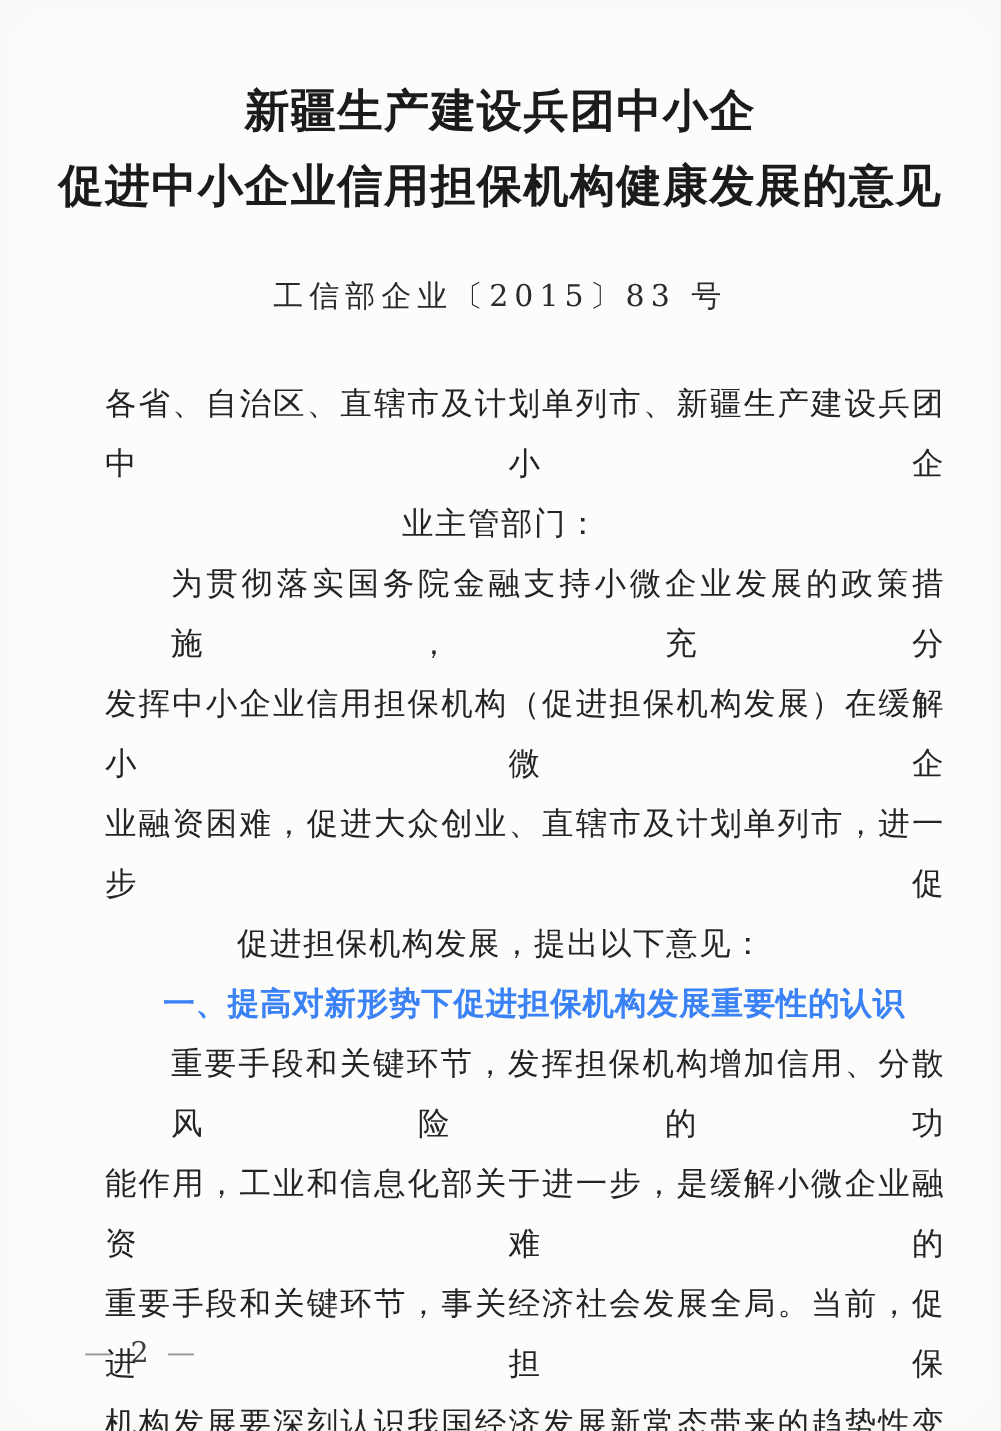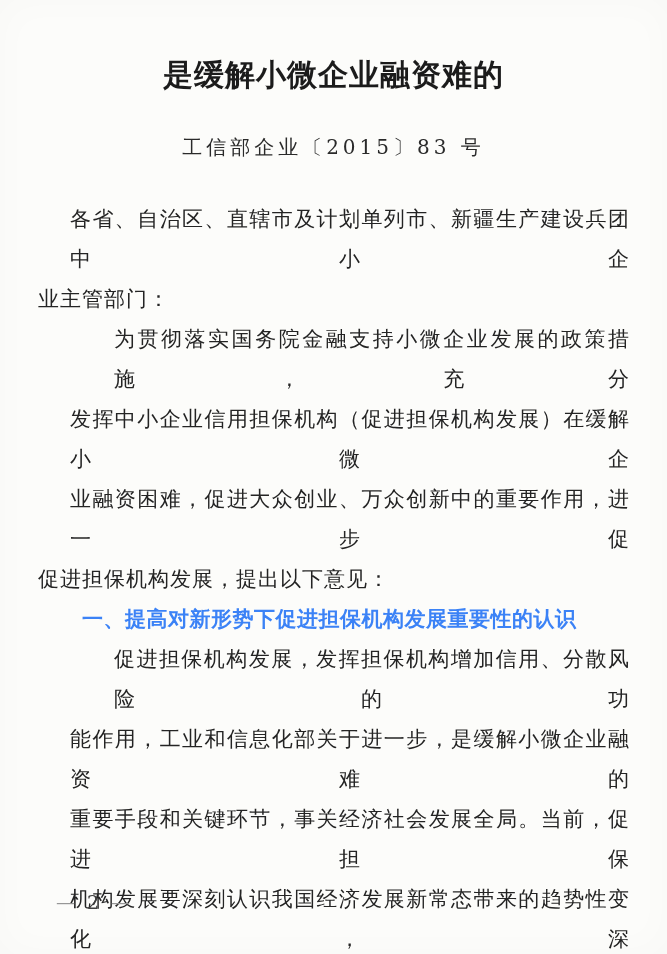--- a/index.html
+++ b/index.html
@@ -41,20 +41,21 @@
   
   .body-text {
     margin: 38px 37px 0 38px;
     font-size: 21px;
     line-height: 40px;
     color: #242424;
   }
   .body-text .line {
     white-space: nowrap;
     letter-spacing: 1px;
+    text-align: center;
   }
   .body-text .line.fill {
     white-space: normal;
     text-align: justify;
     text-align-last: justify;
     text-justify: inter-character;
     margin-left: 32px;
   }
   .body-text .line.indent {
     padding-left: 44px;
@@ -82,35 +83,36 @@
     padding: 0 6px;
     font-family: "DejaVu Serif", serif;
   }
 </style>
 </head>
 <body>
 
 <div class="page">
 
   <div class="title-block">
-    <div class="title-line">是缓解小微企业融资难的</div>
+    <div class="title-line">新疆生产建设兵团中小企</div>
+    <div class="title-line">促进中小企业信用担保机构健康发展的意见</div>
   </div>
 
   <div class="doc-number">工信部企业〔2015〕83 号</div>
 
   <div class="body-text">
 
   <div class="line fill">各省、自治区、直辖市及计划单列市、新疆生产建设兵团中小企</div>
       <div class="line">业主管部门：</div>
       <div class="line indent fill">为贯彻落实国务院金融支持小微企业发展的政策措施，充分</div>
       <div class="line fill">发挥中小企业信用担保机构（促进担保机构发展）在缓解小微企</div>
-      <div class="line fill">业融资困难，促进大众创业、万众创新中的重要作用，进一步促</div>
+      <div class="line fill">业融资困难，促进大众创业、直辖市及计划单列市，进一步促</div>
       <div class="line">促进担保机构发展，提出以下意见：</div>
       <div class="line indent bold">一、提高对新形势下促进担保机构发展重要性的认识</div>
-      <div class="line indent fill">促进担保机构发展，发挥担保机构增加信用、分散风险的功</div>
+      <div class="line indent fill">重要手段和关键环节，发挥担保机构增加信用、分散风险的功</div>
       <div class="line fill">能作用，工业和信息化部关于进一步，是缓解小微企业融资难的</div>
       <div class="line fill">重要手段和关键环节，事关经济社会发展全局。当前，促进担保</div>
       <div class="line fill">机构发展要深刻认识我国经济发展新常态带来的趋势性变化，深</div>
     </div>
 
   <div class="footer">
     <span class="dash">—</span><span class="page-num">2</span><span class="dash">—</span>
   </div>
 
 </div>

